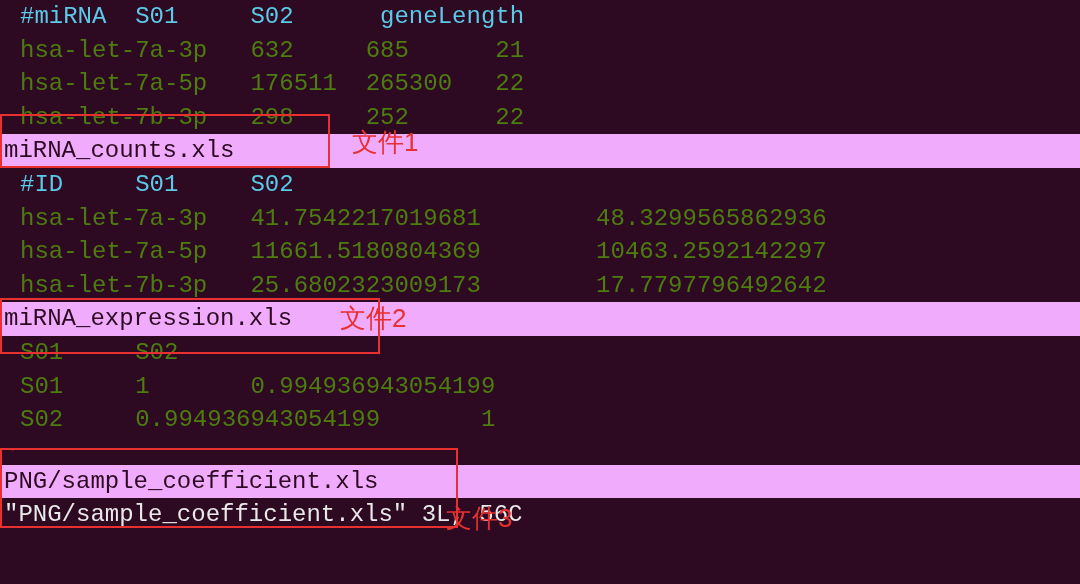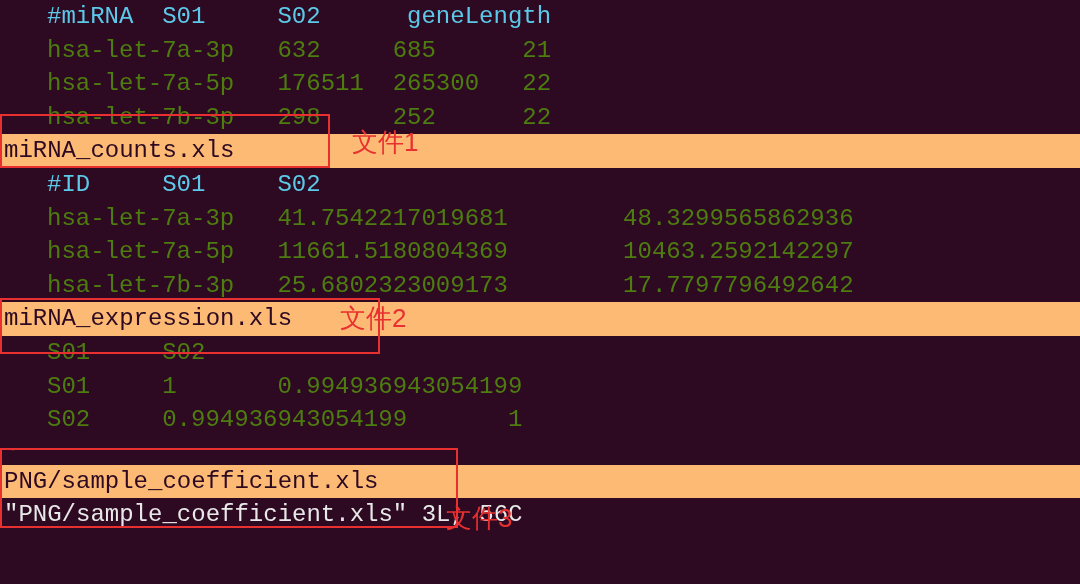--- a/index.html
+++ b/index.html
@@ -14,30 +14,29 @@
       height: 584px;
       overflow: hidden;
       position: relative;
       font-size: 24px;
       line-height: 1.4;
       color: #e8e8e8;
     }
     .terminal-line {
       white-space: pre;
       padding: 0 20px;
-      margin-left: 27px;
     }
     .header-line {
       color: #5cc9e8;
     }
     .data-line {
       color: #4d7c0f;
     }
     .file-separator {
-      background: #fdba74;
+      background: #f0abfc;
       color: #2d0a22;
       font-weight: normal;
       padding: 0 4px;
     }
     .status-line {
       color: #e8e8e8;
       padding: 0 4px;
     }
     .annotation {
       position: absolute;

